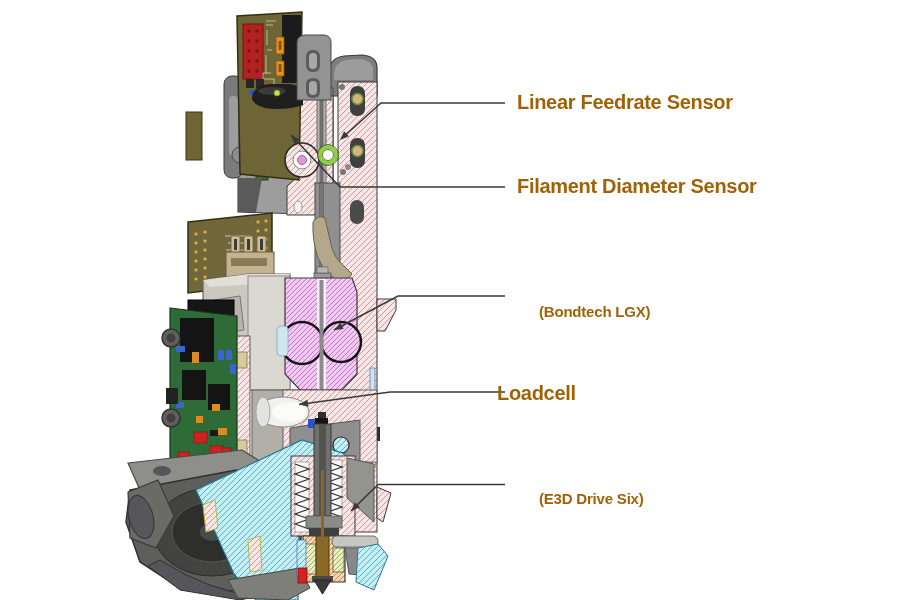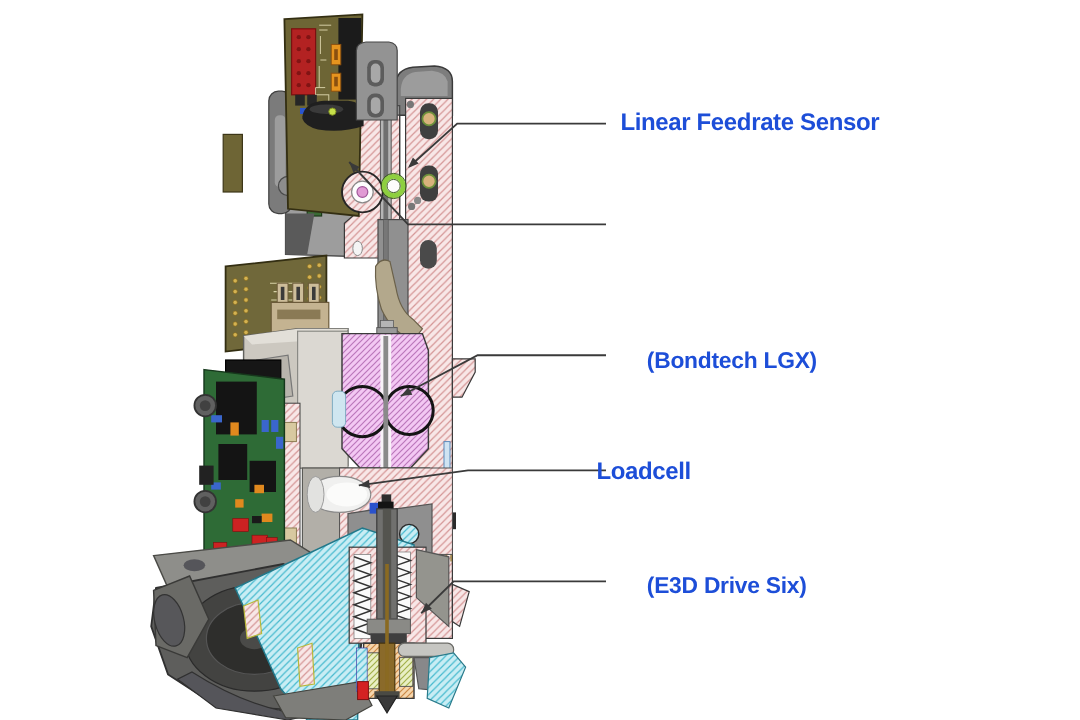--- a/index.html
+++ b/index.html
@@ -1,21 +1,21 @@
 <!DOCTYPE html>
 <html><head>
 <meta charset="utf-8">
 <style>
   html,body{margin:0;padding:0;background:#fff;}
   #stage{position:relative;width:900px;height:600px;background:#ffffff;overflow:hidden;
          font-family:"Liberation Sans",sans-serif;}
   #drawing{position:absolute;left:0;top:0;}
-  .callout{position:absolute;color:#1d4ed8;}
+  .callout{position:absolute;color:#a16207;}
   .callout .main{font-size:20px;font-weight:700;letter-spacing:-0.3px;white-space:nowrap;}
-  .callout .sub{font-size:19px;font-weight:700;letter-spacing:-0.2px;white-space:nowrap;margin-top:6px;margin-left:22px;}
+  .callout .sub{font-size:15px;font-weight:700;letter-spacing:-0.2px;white-space:nowrap;margin-top:18px;margin-left:22px;}
 </style>
 </head>
 <body>
 
 <div id="stage">
 
 <svg id="drawing" width="900" height="600" viewBox="0 0 900 600">
   <defs>
     <pattern id="pinkH" width="6" height="6" patternUnits="userSpaceOnUse">
       <rect width="6" height="6" fill="#f8e7e7"></rect>
@@ -303,20 +303,23 @@
     <polygon points="334,330 343.6,328.9 340.3,322.7"></polygon>
     <polygon points="299,404.5 308.4,406.7 307.4,399.8"></polygon>
     <polygon points="351,511 359.9,507.2 355,502.2"></polygon>
   </g>
 </svg>
 
   <div class="callout" style="left:517px;top:91px">
     <div class="main">Linear Feedrate Sensor</div>
   </div>
 
+  <div class="callout" style="left:517px;top:175px">
+    <div class="main">Filament Diameter Sensor</div>
+  </div>
 
   <div class="callout" style="left:517px;top:285px">
     <div class="sub">(Bondtech LGX)</div>
   </div>
 
   <div class="callout" style="left:497px;top:382px">
     <div class="main">Loadcell</div>
   </div>
 
   <div class="callout" style="left:517px;top:472px">

